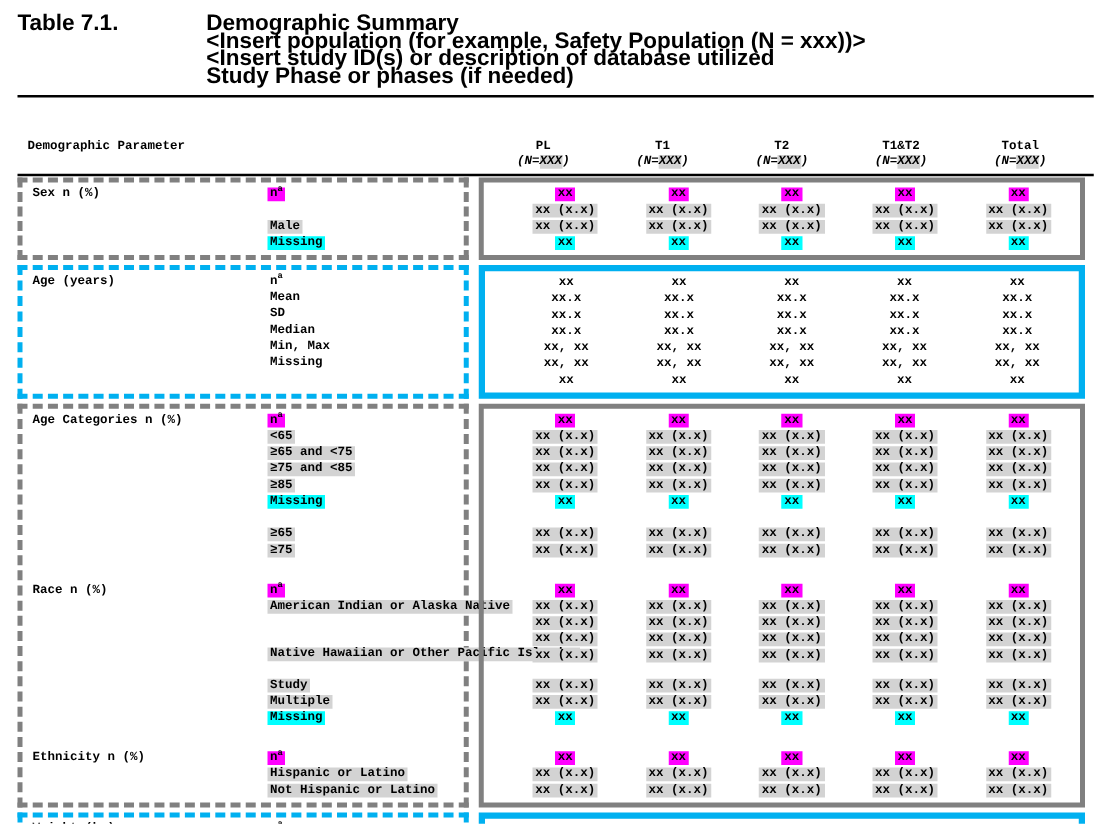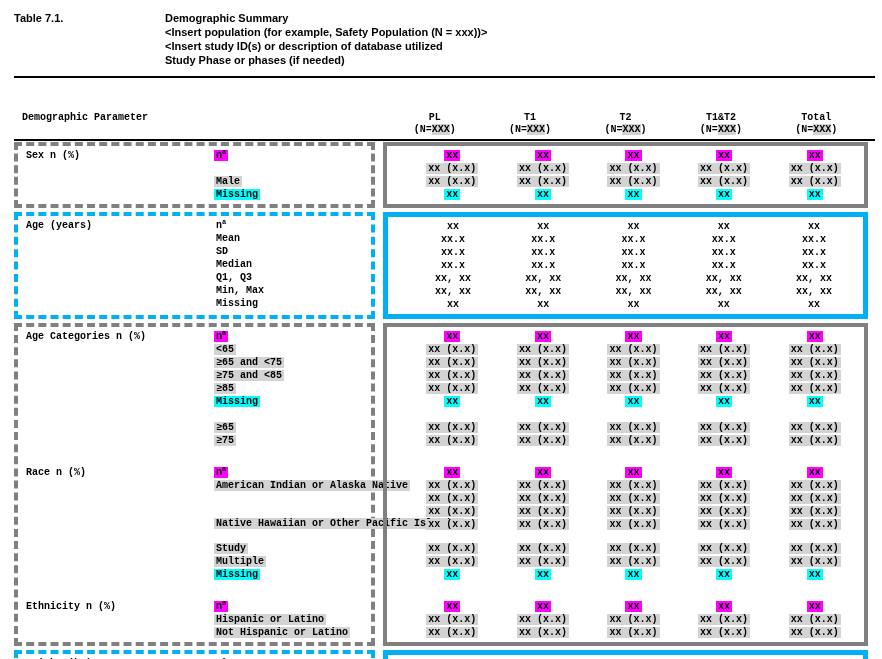--- a/index.html
+++ b/index.html
@@ -6,34 +6,34 @@
   body{
     width:882px;height:659px;overflow:hidden;background:#ffffff;
     font-family:"Liberation Mono","DejaVu Sans Mono",monospace;
     font-weight:bold;font-size:10px;color:#000;
   }
   .page{padding-top:11px;}
 
   
   .titleblock{display:flex;margin-left:14px;
     font-family:"Liberation Sans","DejaVu Sans",sans-serif;
-    font-size:11px;font-weight:bold;line-height:14px;margin-bottom:9px;}
+    font-size:18px;font-weight:bold;line-height:14px;margin-bottom:9px;}
   .tnum{width:151px;}
   .tlines div{white-space:nowrap;}
 
   
   .rule{height:2px;background:#000;margin-left:14px;width:861px;}
 
   
   .hrow{display:flex;margin-left:14px;padding:20px 0 3px 0;margin-top:14px;}
   .hleft{width:369px;padding-left:8px;box-sizing:border-box;}
   .hcols{width:485px;display:grid;grid-template-columns:repeat(5,1fr);
          box-sizing:border-box;padding:0 4px;text-align:center;}
   .hcol .hname{line-height:12px;}
-  .hcol .hn{line-height:12px;}
+  .hcol .hn{line-height:12px;font-style:italic;}
   .hl-gray-x{background:#D3D3D3;}
 
   
   #sections{margin-top:1px;}
   .section{display:flex;gap:8px;margin:0 0 4px 14px;}
   .box{box-sizing:border-box;padding:3px 0;}
   .label-box{width:361px;border:4px dashed #808080;padding-left:4px;padding-right:2px;}
   .data-box{width:485px;border:4px solid #808080;padding-left:20px;padding-right:4px;}
   .g-cyan .label-box{border-color:#00B0F0;}
   .g-cyan .data-box{border-color:#00B0F0;border-width:5px;}
@@ -163,24 +163,20 @@
           <div class="lrow">
             <div class="param"></div>
             <div class="sublabel"><span class="hl"><span>SD</span></span></div>
           </div>
           <div class="lrow">
             <div class="param"></div>
             <div class="sublabel"><span class="hl"><span>Median</span></span></div>
           </div>
           <div class="lrow">
             <div class="param"></div>
-            <div class="sublabel"><span class="hl"><span>Q1, Q3</span></span></div>
-          </div>
-          <div class="lrow">
-            <div class="param"></div>
             <div class="sublabel"><span class="hl"><span>Min, Max</span></span></div>
           </div>
           <div class="lrow">
             <div class="param"></div>
             <div class="sublabel"><span class="hl"><span>Missing</span></span></div>
           </div>
         </div>
         <div class="box data-box">
           <div class="drow">
             <div class="dcell"><span class="hl">xx</span></div>

